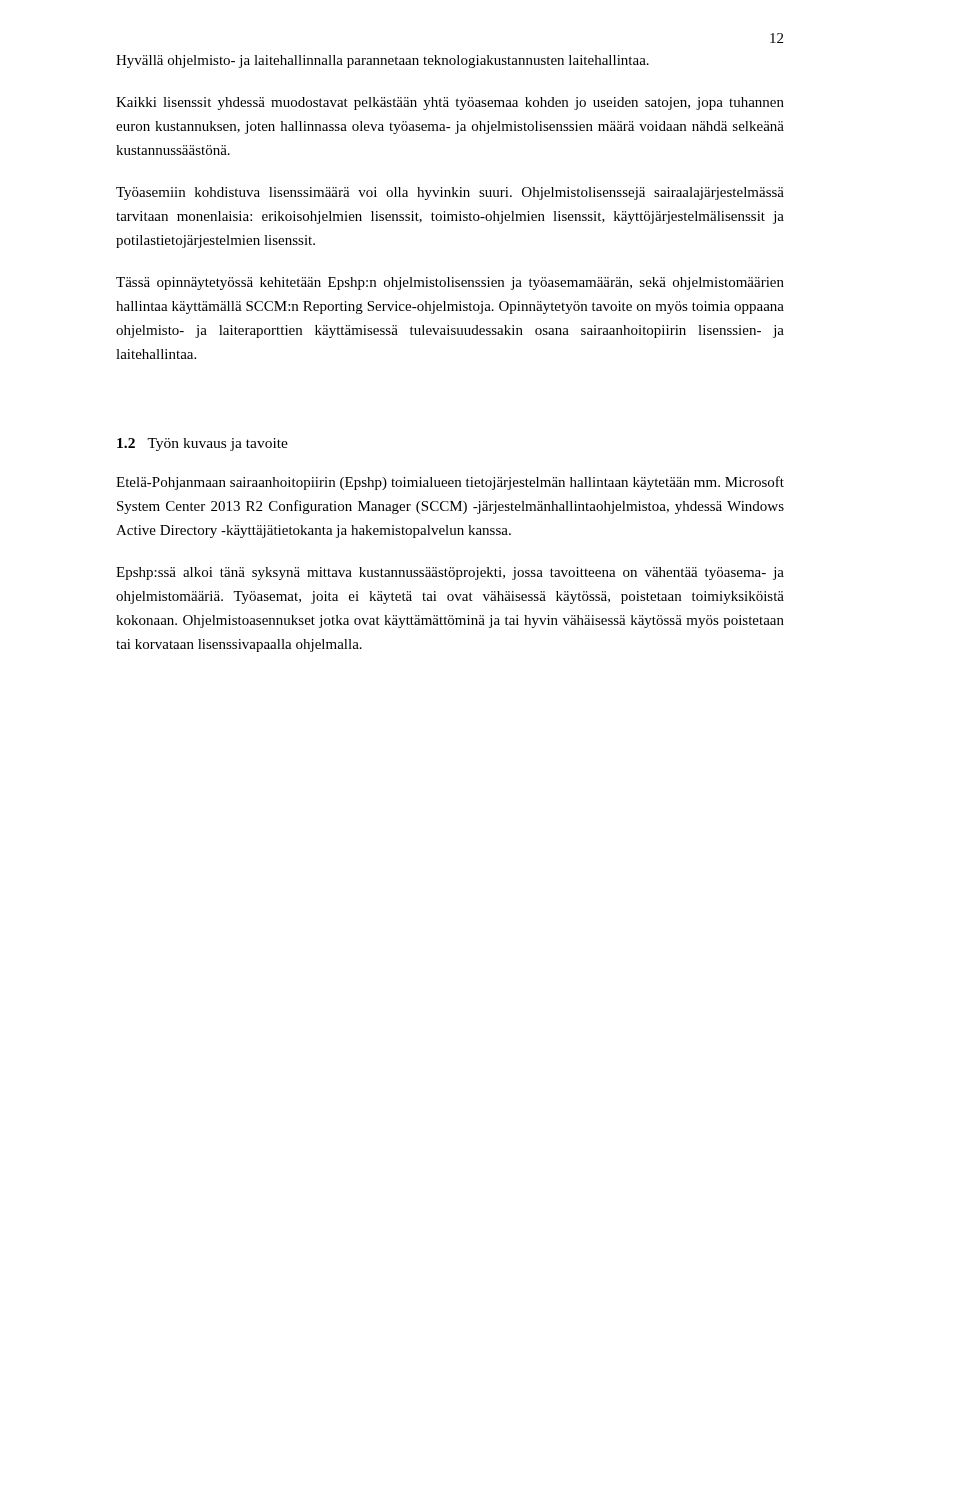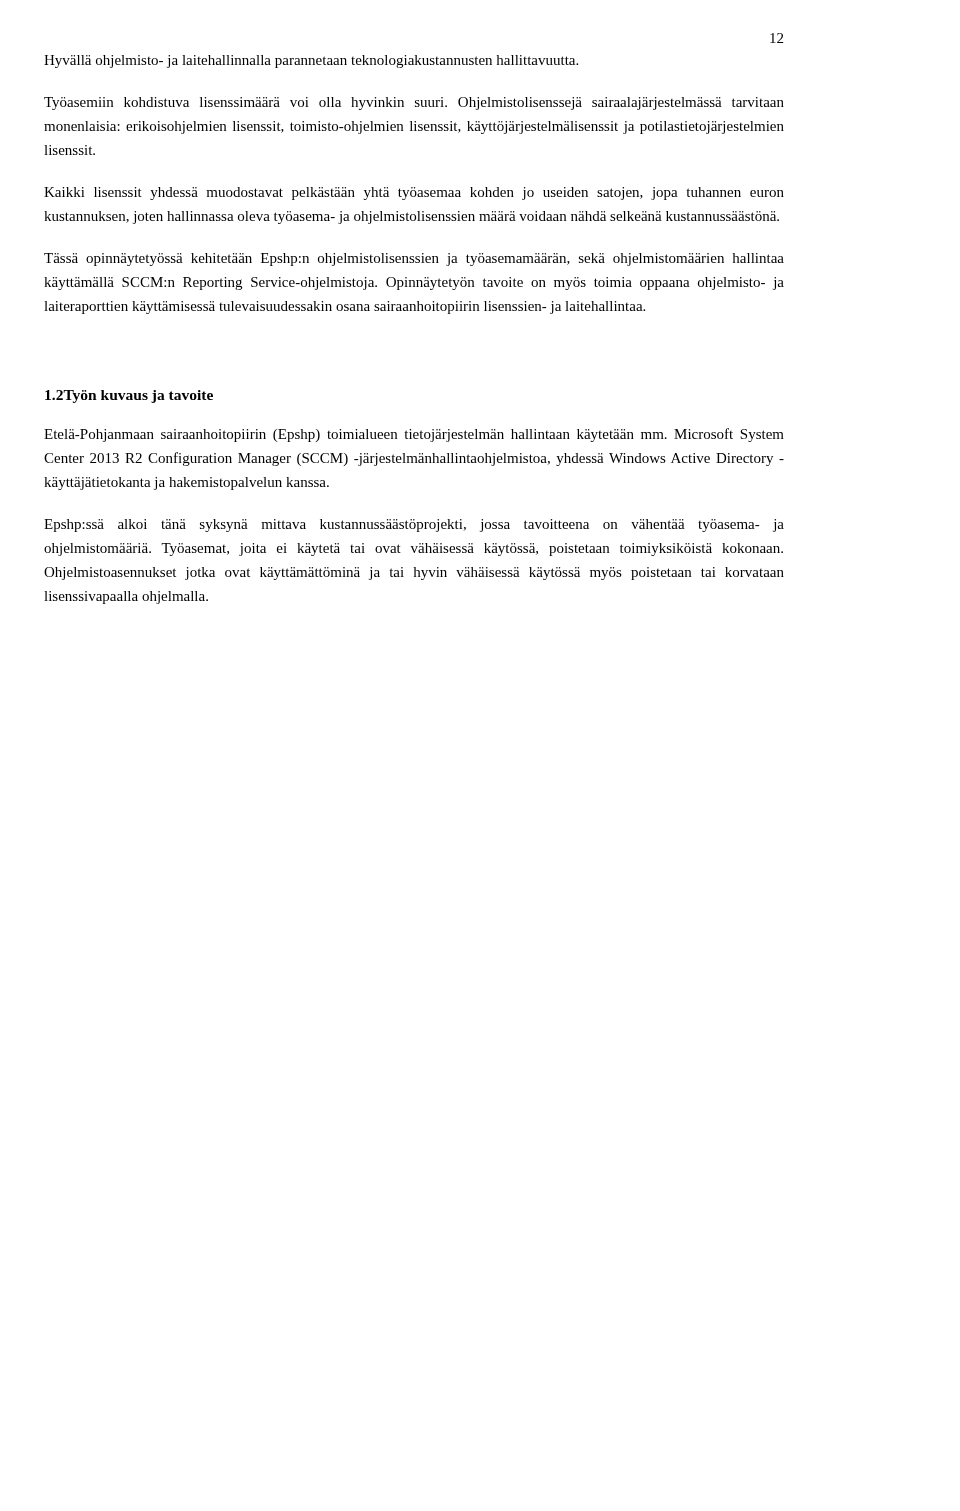--- a/index.html
+++ b/index.html
@@ -14,21 +14,21 @@
       font-size: 15px;
       color: #000000;
       width: 960px;
       min-height: 1511px;
     }
 
     .page-container {
       width: 864px;
       min-height: 1511px;
       background: #ffffff;
-      padding: 48px 80px 60px 44px;
+      padding: 48px 80px 60px 116px;
       position: relative;
     }
 
     .page-number {
       position: absolute;
       top: 30px;
       right: 80px;
       font-size: 15px;
       font-family: "Times New Roman", Times, serif;
     }
@@ -40,45 +40,46 @@
       font-size: 15px;
     }
 
     .section-heading {
       font-weight: bold;
       font-size: 15.5px;
       margin-top: 32px;
       margin-bottom: 18px;
       display: flex;
       align-items: baseline;
+      gap: 12px;
     }
 
     .section-number {
       font-weight: bold;
     }
 
     .section-title {
-      font-weight: bold;
+      font-weight: normal;
     }
 
     .spacer {
       height: 18px;
     }
   </style>
 </head>
 <body>
 
 <div class="page-container">
   <div class="page-number">12</div>
 
-  <p class="paragraph">Hyvällä ohjelmisto- ja laitehallinnalla parannetaan teknologiakustannusten hallittavuutta.</p>
+  <p class="paragraph">Hyvällä ohjelmisto- ja laitehallinnalla parannetaan teknologiakustannusten laitehallintaa.</p>
+
+  <p class="paragraph">Kaikki lisenssit yhdessä muodostavat pelkästään yhtä työasemaa kohden jo useiden satojen, jopa tuhannen euron kustannuksen, joten hallinnassa oleva työasema- ja ohjelmistolisenssien määrä voidaan nähdä selkeänä kustannussäästönä.</p>
 
   <p class="paragraph">Työasemiin kohdistuva lisenssimäärä voi olla hyvinkin suuri. Ohjelmistolisenssejä sairaalajärjestelmässä tarvitaan monenlaisia: erikoisohjelmien lisenssit, toimisto-ohjelmien lisenssit, käyttöjärjestelmälisenssit ja potilastietojärjestelmien lisenssit.</p>
-
-  <p class="paragraph">Kaikki lisenssit yhdessä muodostavat pelkästään yhtä työasemaa kohden jo useiden satojen, jopa tuhannen euron kustannuksen, joten hallinnassa oleva työasema- ja ohjelmistolisenssien määrä voidaan nähdä selkeänä kustannussäästönä.</p>
 
   <p class="paragraph">Tässä opinnäytetyössä kehitetään Epshp:n ohjelmistolisenssien ja työasemamäärän, sekä ohjelmistomäärien hallintaa käyttämällä SCCM:n Reporting Service-ohjelmistoja. Opinnäytetyön tavoite on myös toimia oppaana ohjelmisto- ja laiteraporttien käyttämisessä tulevaisuudessakin osana sairaanhoitopiirin lisenssien- ja laitehallintaa.</p>
 
   <div class="spacer"></div>
 
   <div class="section-heading">
     <span class="section-number">1.2</span>
     <span class="section-title">Työn kuvaus ja tavoite</span>
   </div>
 

